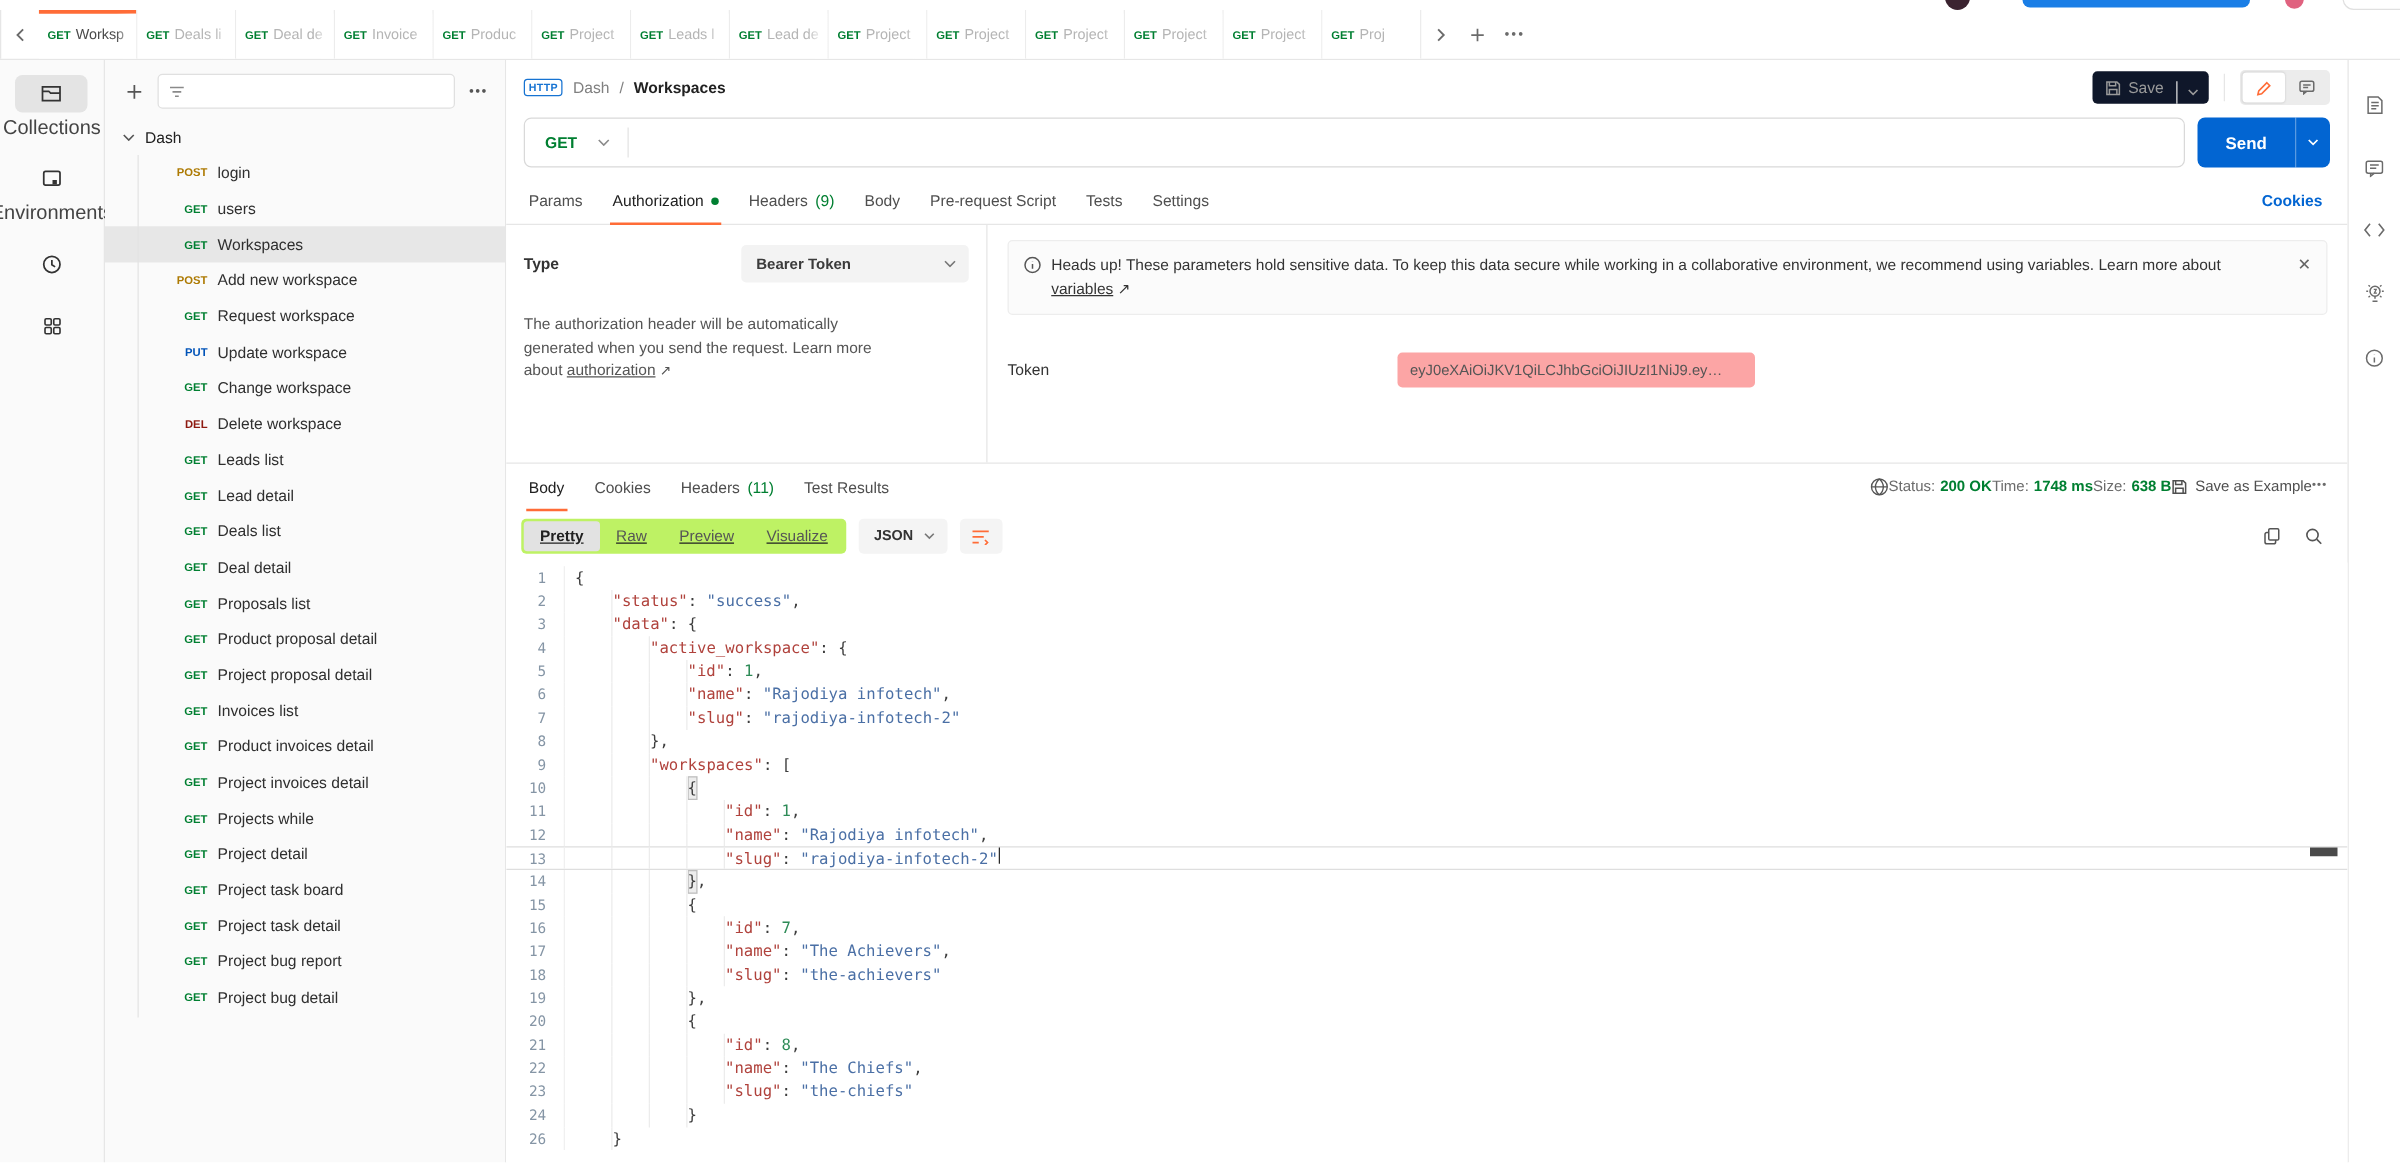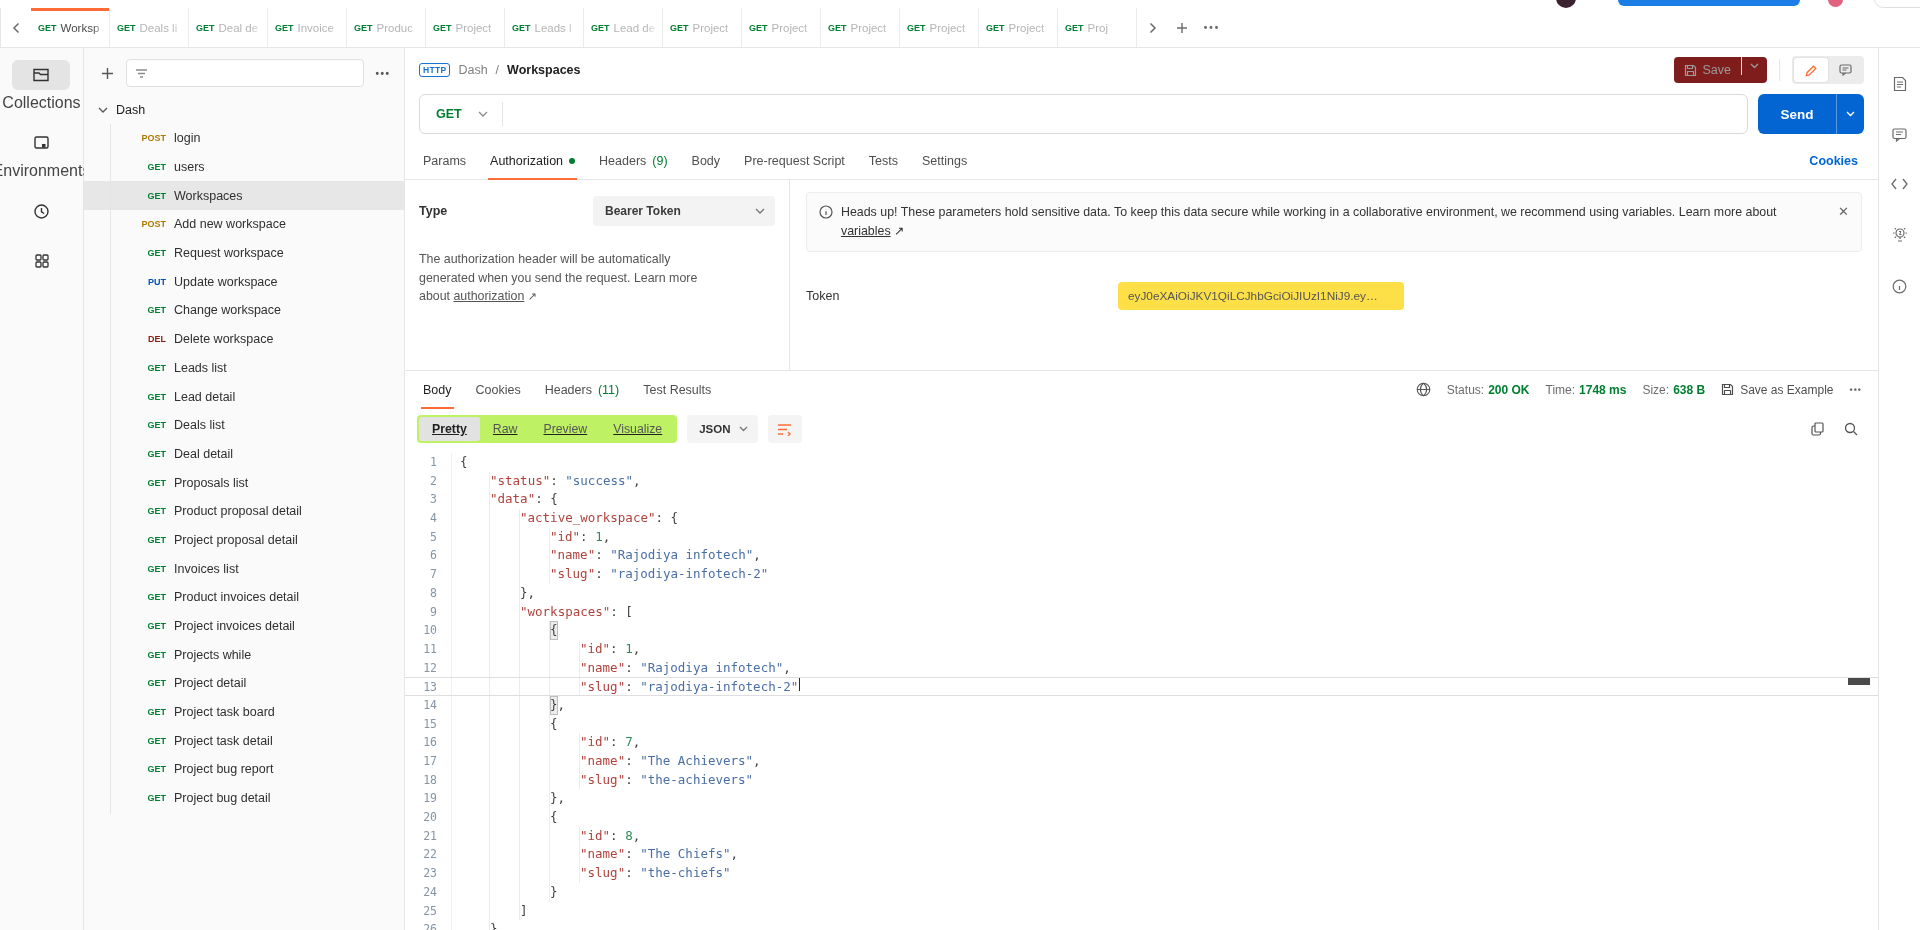--- a/index.html
+++ b/index.html
@@ -53,21 +53,21 @@
   .titem .method { font-size:9px; font-weight:700; width:32px; text-align:right; flex:none; }
   .titem.selected { background:#e7e7e7; }
 
   .content { flex:1; display:flex; flex-direction:column; min-width:0; background:#fff; }
 
   .crumb-row { height:44px; display:flex; align-items:center; padding:0 14px; gap:8px; flex:none; }
   .http-badge { color:#1673d2; font-weight:700; font-size:8.5px; border:1.5px solid #1673d2; padding:1px 3px; border-radius:3px; letter-spacing:.3px; }
   .crumb-dim { color:#808080; font-size:12.5px; }
   .crumb-name { color:#212121; font-size:12.5px; font-weight:700; }
   .crumb-right { margin-left:auto; display:flex; align-items:center; gap:12px; }
-  .save-group { display:flex; align-items:flex-start; background:#7f1d1d; border-radius:4px; color:#9a9a9a; }
+  .save-group { display:flex; align-items:flex-end; background:#0f172a; border-radius:4px; color:#9a9a9a; }
   .save-main { display:flex; align-items:center; gap:6px; padding:6px 10px; font-size:12.5px; }
   .save-caret { padding:6px 8px; border-left:1px solid #e2e2e2; display:flex; }
   .vdiv { width:1px; height:22px; background:#e6e6e6; }
   .seg2 { background:#ececec; border-radius:4px; padding:2px; display:flex; }
   .seg2 .seg { width:34px; height:24px; display:flex; align-items:center; justify-content:center; border-radius:3px; color:#6b6b6b; cursor:pointer; }
   .seg2 .seg.on { background:#fff; color:#ff6c37; box-shadow:0 0 2px rgba(0,0,0,.15); }
 
   .url-row { display:flex; align-items:center; padding:2px 14px 8px 14px; gap:10px; flex:none; }
   .url-box { flex:1; height:40px; border:1px solid #d9d9d9; border-radius:6px; display:flex; align-items:center; background:#fff; min-width:0; }
   .method-sel { display:flex; align-items:center; gap:16px; padding:0 14px 0 16px; font-weight:700; font-size:12.5px; cursor:pointer; }
@@ -93,24 +93,24 @@
   .type-select { width:182px; height:30px; background:#f3f3f3; border-radius:4px; display:flex; align-items:center; justify-content:space-between; padding:0 10px 0 12px; font-weight:700; font-size:12px; color:#3b3b3b; cursor:pointer; }
   .auth-help { margin-top:24px; color:#555; font-size:12.4px; line-height:1.5; width:305px; }
   .auth-help a { color:#555; }
   .auth-right { flex:1; padding:12px 16px; min-width:0; }
   .banner { border:1px solid #ededed; background:#fbfbfb; border-radius:4px; padding:10px 38px 10px 12px; display:flex; gap:8px; color:#333; font-size:12.4px; line-height:1.55; position:relative; }
   .banner a { color:#333; }
   .banner .close { position:absolute; right:12px; top:9px; color:#666; font-size:13px; cursor:pointer; }
   .banner .iico { flex:none; margin-top:2px; color:#555; }
   .token-row { margin-top:30px; display:flex; align-items:center; }
   .token-label { width:312px; color:#333; font-size:12.5px; flex:none; }
-  .token-pill { width:286px; background:#fde047; border-radius:4px; padding:7px 10px; color:#555; font-size:11.8px; white-space:nowrap; overflow:hidden; cursor:text; }
+  .token-pill { width:286px; background:#fca5a5; border-radius:4px; padding:7px 10px; color:#555; font-size:11.8px; white-space:nowrap; overflow:hidden; cursor:text; }
 
   .resp-tabs { display:flex; align-items:center; height:38px; padding:0 6px; border-top:1px solid #e6e6e6; flex:none; }
-  .meta { margin-left:auto; display:flex; align-items:center; gap:16px; color:#6b6b6b; font-size:12px; padding-right:10px; }
+  .meta { margin-left:auto; display:flex; align-items:flex-start; color:#6b6b6b; font-size:12px; padding-right:10px; }
   .meta .pair { display:flex; gap:4px; align-items:center; white-space:nowrap; }
   .meta .val { color:#007f31; font-weight:700; }
   .meta .saveex { display:flex; align-items:center; gap:6px; color:#4f4f4f; cursor:pointer; }
   .meta .mm { color:#6b6b6b; cursor:pointer; letter-spacing:1px; font-weight:700; }
 
   .resp-toolbar { display:flex; align-items:center; height:42px; padding:0 12px; gap:10px; flex:none; }
   .views { background:#bef264; border-radius:4px; padding:2px; display:flex;text-decoration:underline; }
   .view { padding:5px 13px; color:#555; font-size:12.3px; border-radius:3px; cursor:pointer; }
   .view.active { background:#e2e2e2; color:#212121; font-weight:700; }
   .fmt { background:#f4f4f4; border-radius:4px; height:28px; display:flex; align-items:center; gap:8px; padding:0 10px 0 12px; font-weight:700; font-size:11.5px; color:#333; cursor:pointer; }
@@ -612,21 +612,20 @@
         <div class="cl"><span class="ln">15</span><span class="lc"><span class="ig"></span><span class="ig"></span><span class="ig"></span><span class="t-p">{</span></span></div>
         <div class="cl"><span class="ln">16</span><span class="lc"><span class="ig"></span><span class="ig"></span><span class="ig"></span><span class="ig"></span><span class="t-k">"id"</span><span class="t-p">: </span><span class="t-n">7</span><span class="t-p">,</span></span></div>
         <div class="cl"><span class="ln">17</span><span class="lc"><span class="ig"></span><span class="ig"></span><span class="ig"></span><span class="ig"></span><span class="t-k">"name"</span><span class="t-p">: </span><span class="t-s">"The Achievers"</span><span class="t-p">,</span></span></div>
         <div class="cl"><span class="ln">18</span><span class="lc"><span class="ig"></span><span class="ig"></span><span class="ig"></span><span class="ig"></span><span class="t-k">"slug"</span><span class="t-p">: </span><span class="t-s">"the-achievers"</span></span></div>
         <div class="cl"><span class="ln">19</span><span class="lc"><span class="ig"></span><span class="ig"></span><span class="ig"></span><span class="t-p">},</span></span></div>
         <div class="cl"><span class="ln">20</span><span class="lc"><span class="ig"></span><span class="ig"></span><span class="ig"></span><span class="t-p">{</span></span></div>
         <div class="cl"><span class="ln">21</span><span class="lc"><span class="ig"></span><span class="ig"></span><span class="ig"></span><span class="ig"></span><span class="t-k">"id"</span><span class="t-p">: </span><span class="t-n">8</span><span class="t-p">,</span></span></div>
         <div class="cl"><span class="ln">22</span><span class="lc"><span class="ig"></span><span class="ig"></span><span class="ig"></span><span class="ig"></span><span class="t-k">"name"</span><span class="t-p">: </span><span class="t-s">"The Chiefs"</span><span class="t-p">,</span></span></div>
         <div class="cl"><span class="ln">23</span><span class="lc"><span class="ig"></span><span class="ig"></span><span class="ig"></span><span class="ig"></span><span class="t-k">"slug"</span><span class="t-p">: </span><span class="t-s">"the-chiefs"</span></span></div>
         <div class="cl"><span class="ln">24</span><span class="lc"><span class="ig"></span><span class="ig"></span><span class="ig"></span><span class="t-p">}</span></span></div>
-        <div class="cl"><span class="ln">25</span><span class="lc"><span class="ig"></span><span class="ig"></span><span class="t-p">]</span></span></div>
         <div class="cl"><span class="ln">26</span><span class="lc"><span class="ig"></span><span class="t-p">}</span></span></div>
       </div>
 
   </div>
 
   <div class="right-rail">
     <span class="rr">
       <svg width="14" height="16" viewBox="0 0 14 16" fill="none" stroke="currentColor" stroke-width="1.2">
           <path d="M1.5 1.5h8l3 3v10h-11z"></path>
           <path d="M4 6h6M4 8.5h6M4 11h4"></path>

